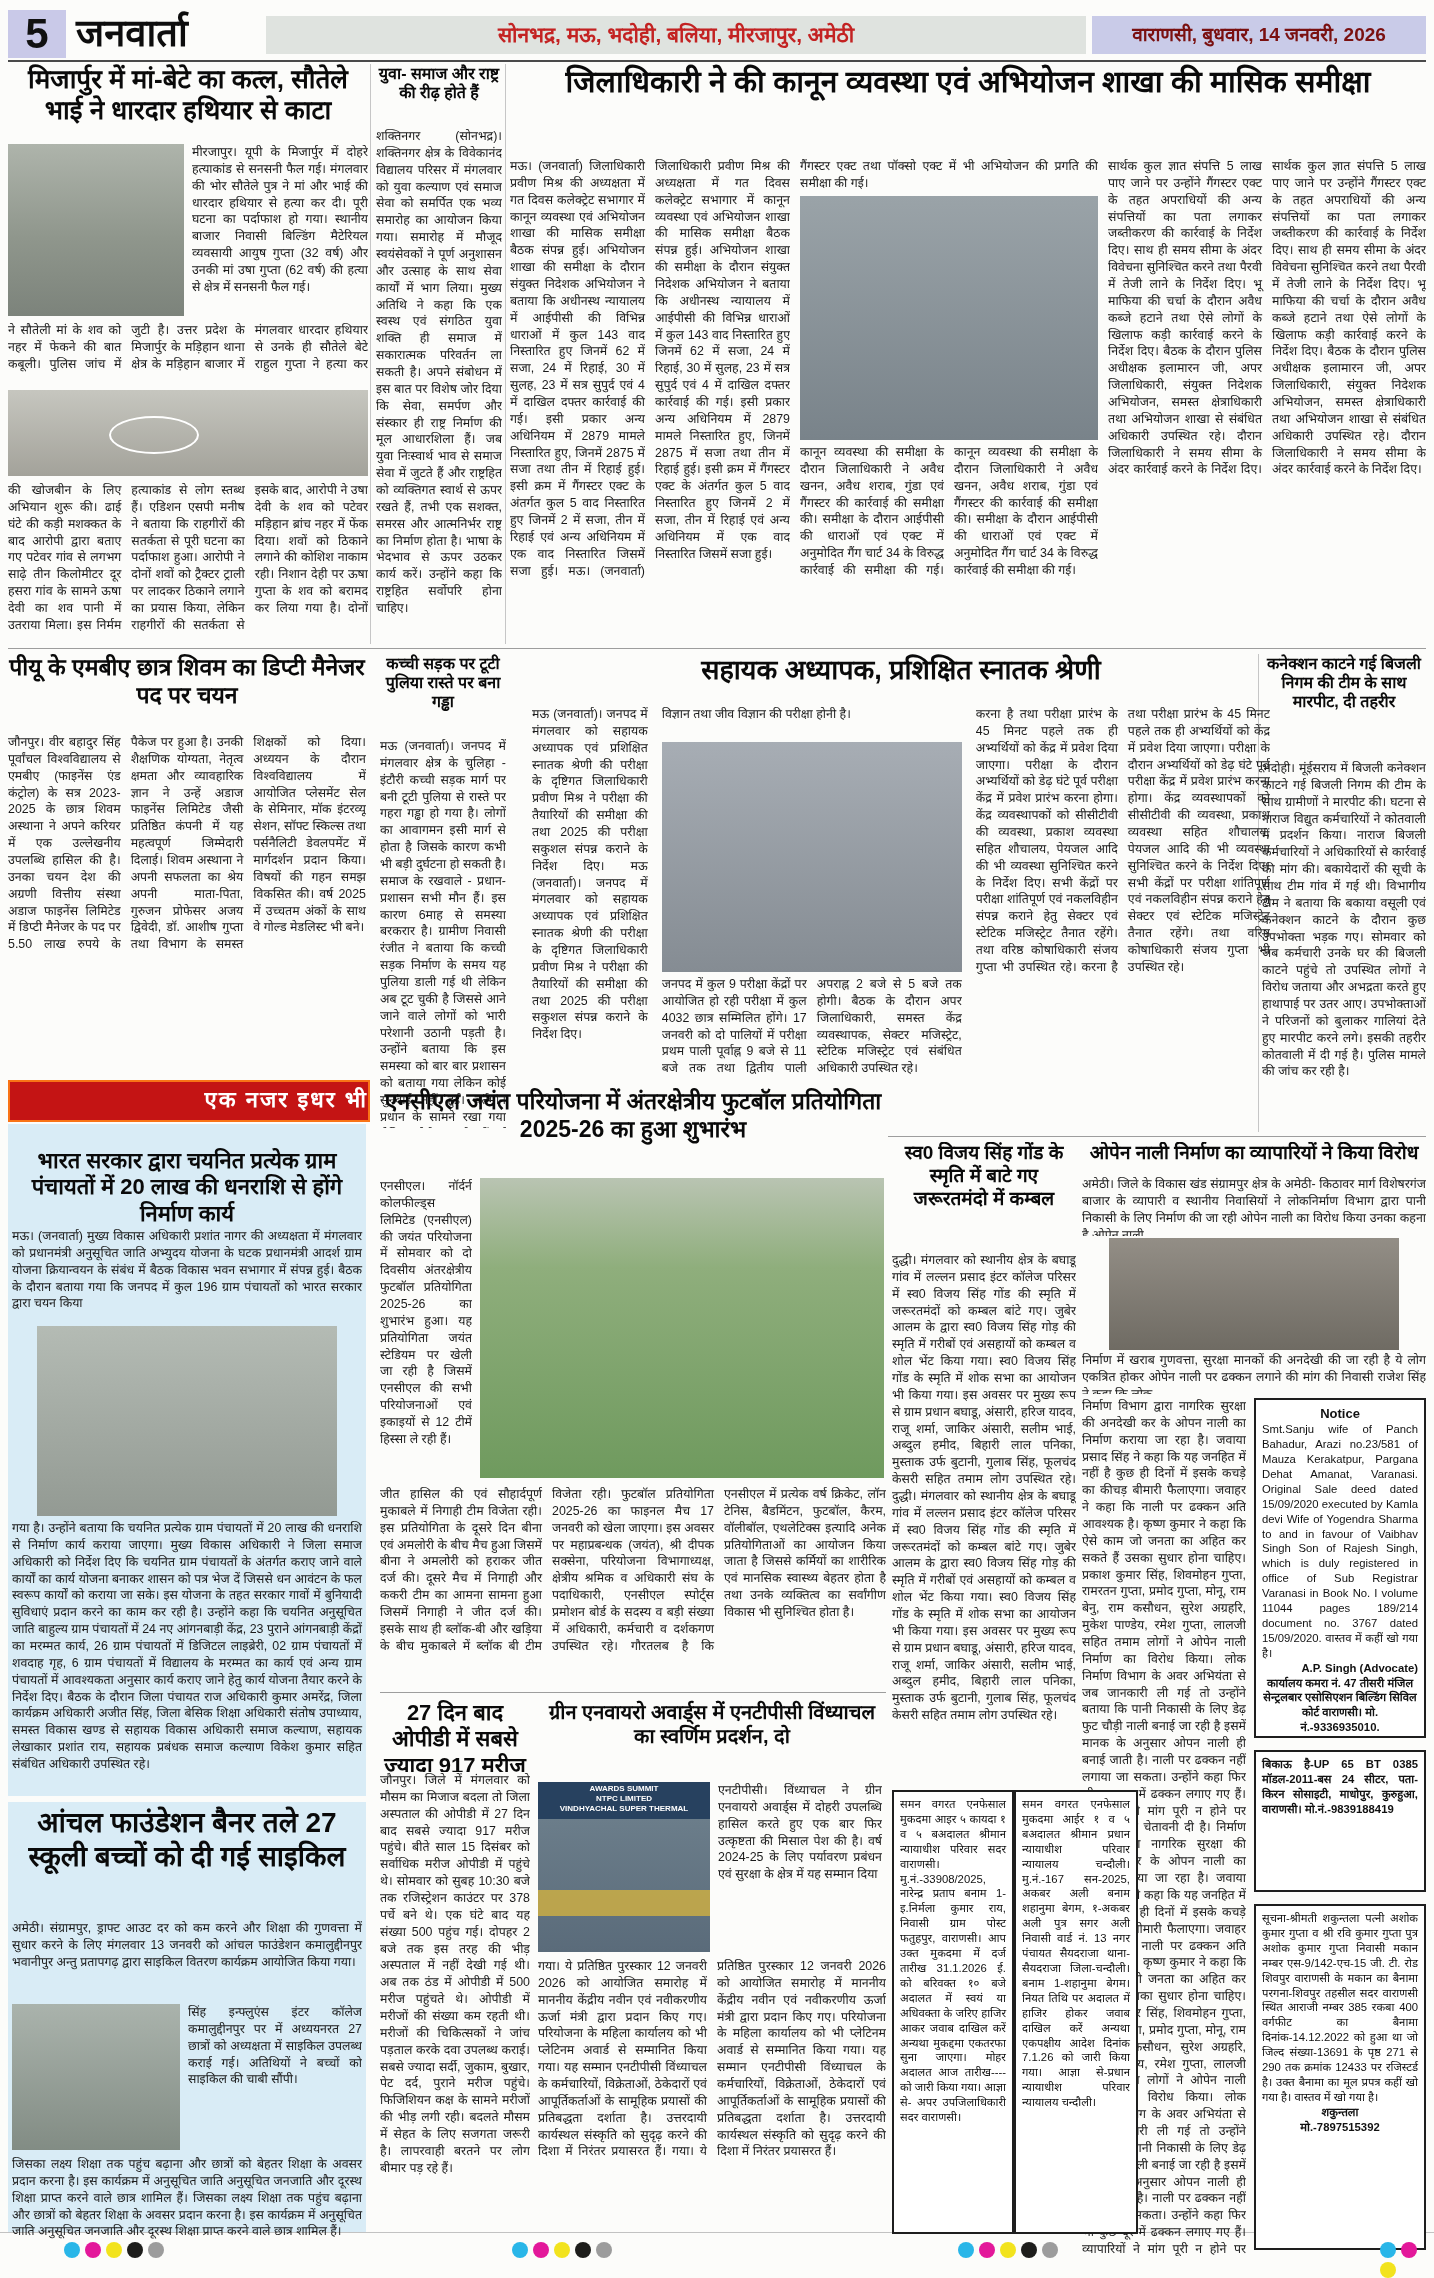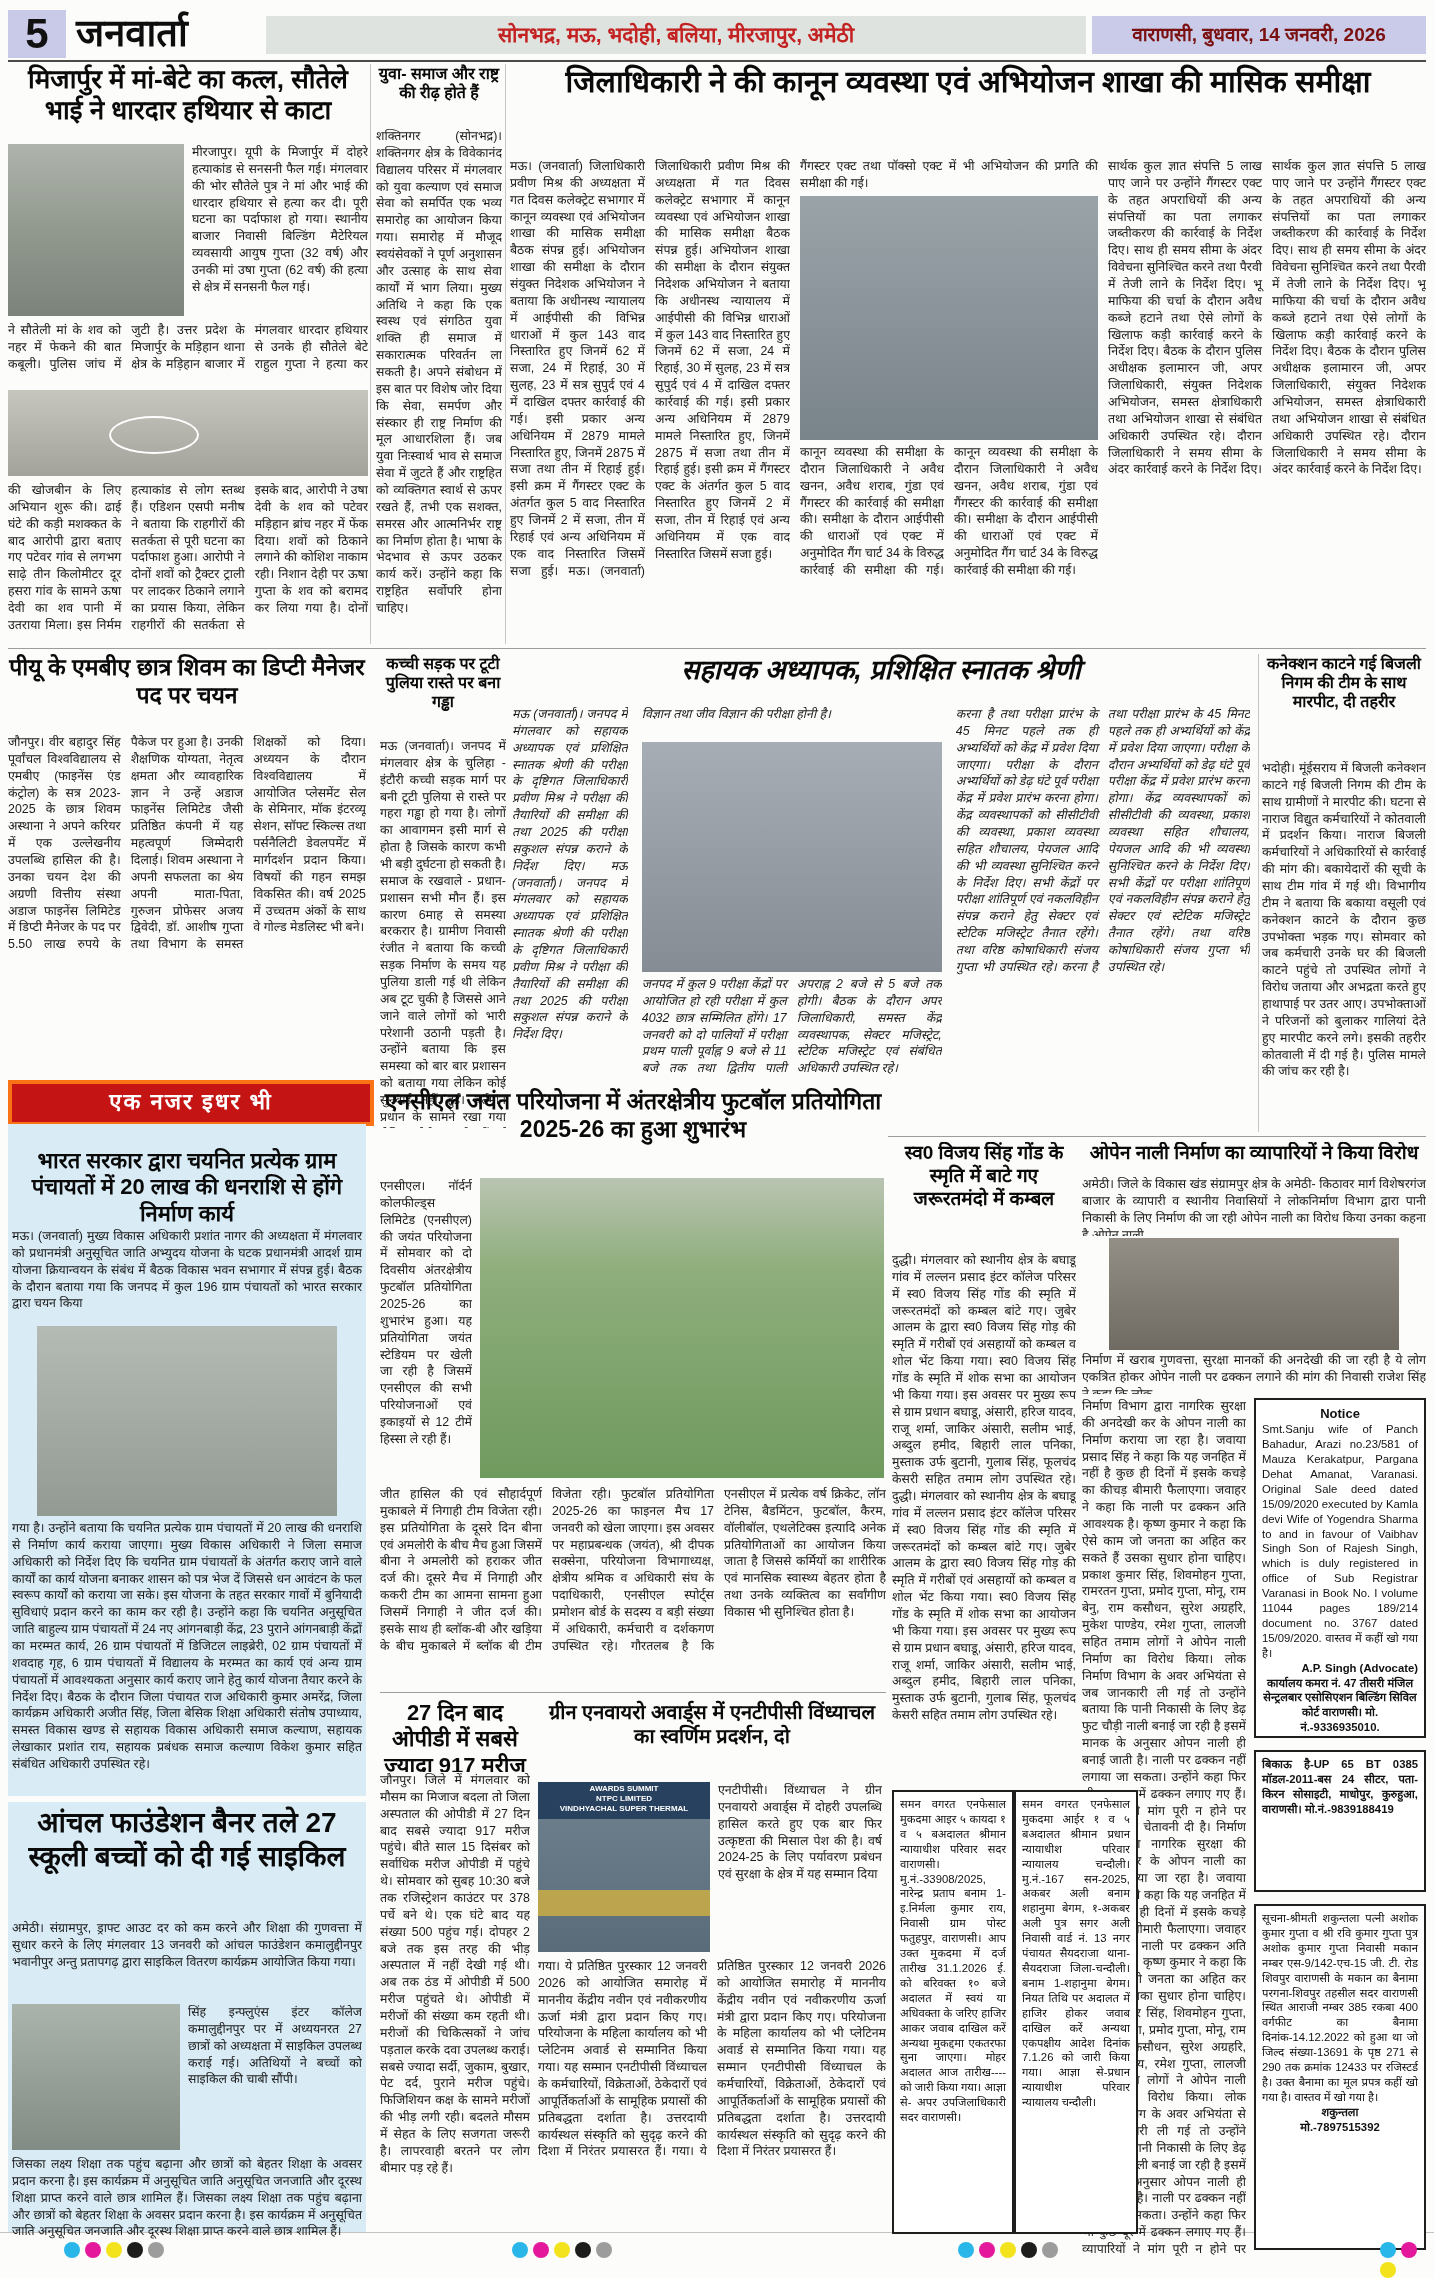--- a/index.html
+++ b/index.html
@@ -11,22 +11,22 @@
   .hd{font-weight:bold;text-align:center;color:#0a0a0a;line-height:1.2;overflow:hidden;}
   .cols2{column-count:2;column-gap:10px;}
   .cols3{column-count:3;column-gap:10px;}
   .photo{background:linear-gradient(#b5b9b0,#8d938a);overflow:hidden;position:relative;}
   .vr{position:absolute;width:1px;background:#c6c6c6;}
   .hr{position:absolute;height:1px;background:#9d9d9d;}
   .box{border:2px solid #1e1e1e;background:#ffffff;padding:5px 6px;overflow:hidden;
        font-size:11.3px;line-height:1.32;text-align:justify;color:#111;}
   .bluebg{background:#d9ecf6;}
   #hdr{position:absolute;left:8px;top:8px;width:1418px;height:52px;border-bottom:2px solid #4a4a4a;}
-  .banner{background:#c41414;border:4px solid #f97316;color:#ffffff;font-weight:bold;
-          text-align:center;letter-spacing:2px;}
+  .banner{background:#c41414;border:2px solid #f97316;color:#ffffff;font-weight:bold;
+          text-align:right;letter-spacing:2px;}
   .regdot{display:inline-block;width:16px;height:16px;border-radius:50%;margin-right:5px;}
 </style>
 </head>
 <body>
 
 <div id="page">
 
   <div id="hdr">
     <div class="abs" style="left:0;top:2px;width:58px;height:48px;background:#c9c9e8;text-align:center;font-size:42px;font-weight:bold;line-height:48px;color:#111;">5</div>
     <div class="abs" style="left:68px;top:0;height:50px;line-height:50px;font-size:38px;font-weight:bold;color:#0d0d0d;">जनवार्ता</div>
@@ -76,21 +76,21 @@
   <section class="abs" style="left:8px;top:654px;width:358px;height:420px;">
     <div class="hd" style="font-size:23px;height:80px;">पीयू के एमबीए छात्र शिवम का डिप्टी मैनेजर पद पर चयन</div>
     <div class="bt cols3" style="height:334px;">जौनपुर। वीर बहादुर सिंह पूर्वांचल विश्वविद्यालय से एमबीए (फाइनेंस एंड कंट्रोल) के सत्र 2023-2025 के छात्र शिवम अस्थाना ने अपने करियर में एक उल्लेखनीय उपलब्धि हासिल की है। उनका चयन देश की अग्रणी वित्तीय संस्था अडाज फाइनेंस लिमिटेड में डिप्टी मैनेजर के पद पर 5.50 लाख रुपये के पैकेज पर हुआ है। उनकी शैक्षणिक योग्यता, नेतृत्व क्षमता और व्यावहारिक ज्ञान ने उन्हें अडाज फाइनेंस लिमिटेड जैसी प्रतिष्ठित कंपनी में यह महत्वपूर्ण जिम्मेदारी दिलाई। शिवम अस्थाना ने अपनी सफलता का श्रेय अपनी माता-पिता, गुरुजन प्रोफेसर अजय द्विवेदी, डॉ. आशीष गुप्ता तथा विभाग के समस्त शिक्षकों को दिया। अध्ययन के दौरान विश्वविद्यालय में आयोजित प्लेसमेंट सेल के सेमिनार, मॉक इंटरव्यू सेशन, सॉफ्ट स्किल्स तथा पर्सनैलिटी डेवलपमेंट में मार्गदर्शन प्रदान किया। विषयों की गहन समझ विकसित की। वर्ष 2025 में उच्चतम अंकों के साथ वे गोल्ड मेडलिस्ट भी बने।</div>
   </section>
 
   <section class="abs" style="left:380px;top:654px;width:126px;height:478px;">
     <div class="hd" style="font-size:16px;height:84px;">कच्ची सड़क पर टूटी पुलिया रास्ते पर बना गड्ढा</div>
     <div class="bt" style="height:390px;">मऊ (जनवार्ता)। जनपद में मंगलवार क्षेत्र के चुलिहा - इंटौरी कच्ची सड़क मार्ग पर बनी टूटी पुलिया से रास्ते पर गहरा गड्ढा हो गया है। लोगों का आवागमन इसी मार्ग से होता है जिसके कारण कभी भी बड़ी दुर्घटना हो सकती है। समाज के रखवाले - प्रधान-प्रशासन सभी मौन हैं। इस कारण 6माह से समस्या बरकरार है। ग्रामीण निवासी रंजीत ने बताया कि कच्ची सड़क निर्माण के समय यह पुलिया डाली गई थी लेकिन अब टूट चुकी है जिससे आने जाने वाले लोगों को भारी परेशानी उठानी पड़ती है। उन्होंने बताया कि इस समस्या को बार बार प्रशासन को बताया गया लेकिन कोई सुनवाई नहीं हुई। वर्तमान प्रधान के सामने रखा गया लेकिन कोई सुनवाई नहीं हुई समस्या जस की तस बनी हुई है।</div>
   </section>
 
-  <section class="abs" style="left:512px;top:654px;width:738px;height:478px;font-style:italic;">
+  <section class="abs" style="left:532px;top:654px;width:738px;height:478px;">
     <div class="hd" style="font-size:27px;height:52px;">सहायक अध्यापक, प्रशिक्षित स्नातक श्रेणी</div>
     <div style="display:flex;gap:14px;height:420px;">
       <div class="bt" style="width:118px;height:420px;">मऊ (जनवार्ता)। जनपद में मंगलवार को सहायक अध्यापक एवं प्रशिक्षित स्नातक श्रेणी की परीक्षा के दृष्टिगत जिलाधिकारी प्रवीण मिश्र ने परीक्षा की तैयारियों की समीक्षा की तथा 2025 की परीक्षा सकुशल संपन्न कराने के निर्देश दिए। मऊ (जनवार्ता)। जनपद में मंगलवार को सहायक अध्यापक एवं प्रशिक्षित स्नातक श्रेणी की परीक्षा के दृष्टिगत जिलाधिकारी प्रवीण मिश्र ने परीक्षा की तैयारियों की समीक्षा की तथा 2025 की परीक्षा सकुशल संपन्न कराने के निर्देश दिए।</div>
       <div style="width:300px;">
         <div class="bt" style="height:36px;">विज्ञान तथा जीव विज्ञान की परीक्षा होनी है।</div>
         <div class="photo" style="width:300px;height:230px;background:linear-gradient(#a7adb4,#858c93);"></div>
         <div class="bt cols2" style="height:146px;margin-top:4px;">जनपद में कुल 9 परीक्षा केंद्रों पर आयोजित हो रही परीक्षा में कुल 4032 छात्र सम्मिलित होंगे। 17 जनवरी को दो पालियों में परीक्षा प्रथम पाली पूर्वाह्न 9 बजे से 11 बजे तक तथा द्वितीय पाली अपराह्न 2 बजे से 5 बजे तक होगी। बैठक के दौरान अपर जिलाधिकारी, समस्त केंद्र व्यवस्थापक, सेक्टर मजिस्ट्रेट, स्टेटिक मजिस्ट्रेट एवं संबंधित अधिकारी उपस्थित रहे।</div>
       </div>
       <div class="bt cols2" style="width:300px;height:420px;">करना है तथा परीक्षा प्रारंभ के 45 मिनट पहले तक ही अभ्यर्थियों को केंद्र में प्रवेश दिया जाएगा। परीक्षा के दौरान अभ्यर्थियों को डेढ़ घंटे पूर्व परीक्षा केंद्र में प्रवेश प्रारंभ करना होगा। केंद्र व्यवस्थापकों को सीसीटीवी की व्यवस्था, प्रकाश व्यवस्था सहित शौचालय, पेयजल आदि की भी व्यवस्था सुनिश्चित करने के निर्देश दिए। सभी केंद्रों पर परीक्षा शांतिपूर्ण एवं नकलविहीन संपन्न कराने हेतु सेक्टर एवं स्टेटिक मजिस्ट्रेट तैनात रहेंगे। तथा वरिष्ठ कोषाधिकारी संजय गुप्ता भी उपस्थित रहे। करना है तथा परीक्षा प्रारंभ के 45 मिनट पहले तक ही अभ्यर्थियों को केंद्र में प्रवेश दिया जाएगा। परीक्षा के दौरान अभ्यर्थियों को डेढ़ घंटे पूर्व परीक्षा केंद्र में प्रवेश प्रारंभ करना होगा। केंद्र व्यवस्थापकों को सीसीटीवी की व्यवस्था, प्रकाश व्यवस्था सहित शौचालय, पेयजल आदि की भी व्यवस्था सुनिश्चित करने के निर्देश दिए। सभी केंद्रों पर परीक्षा शांतिपूर्ण एवं नकलविहीन संपन्न कराने हेतु सेक्टर एवं स्टेटिक मजिस्ट्रेट तैनात रहेंगे। तथा वरिष्ठ कोषाधिकारी संजय गुप्ता भी उपस्थित रहे।</div>
     </div>

